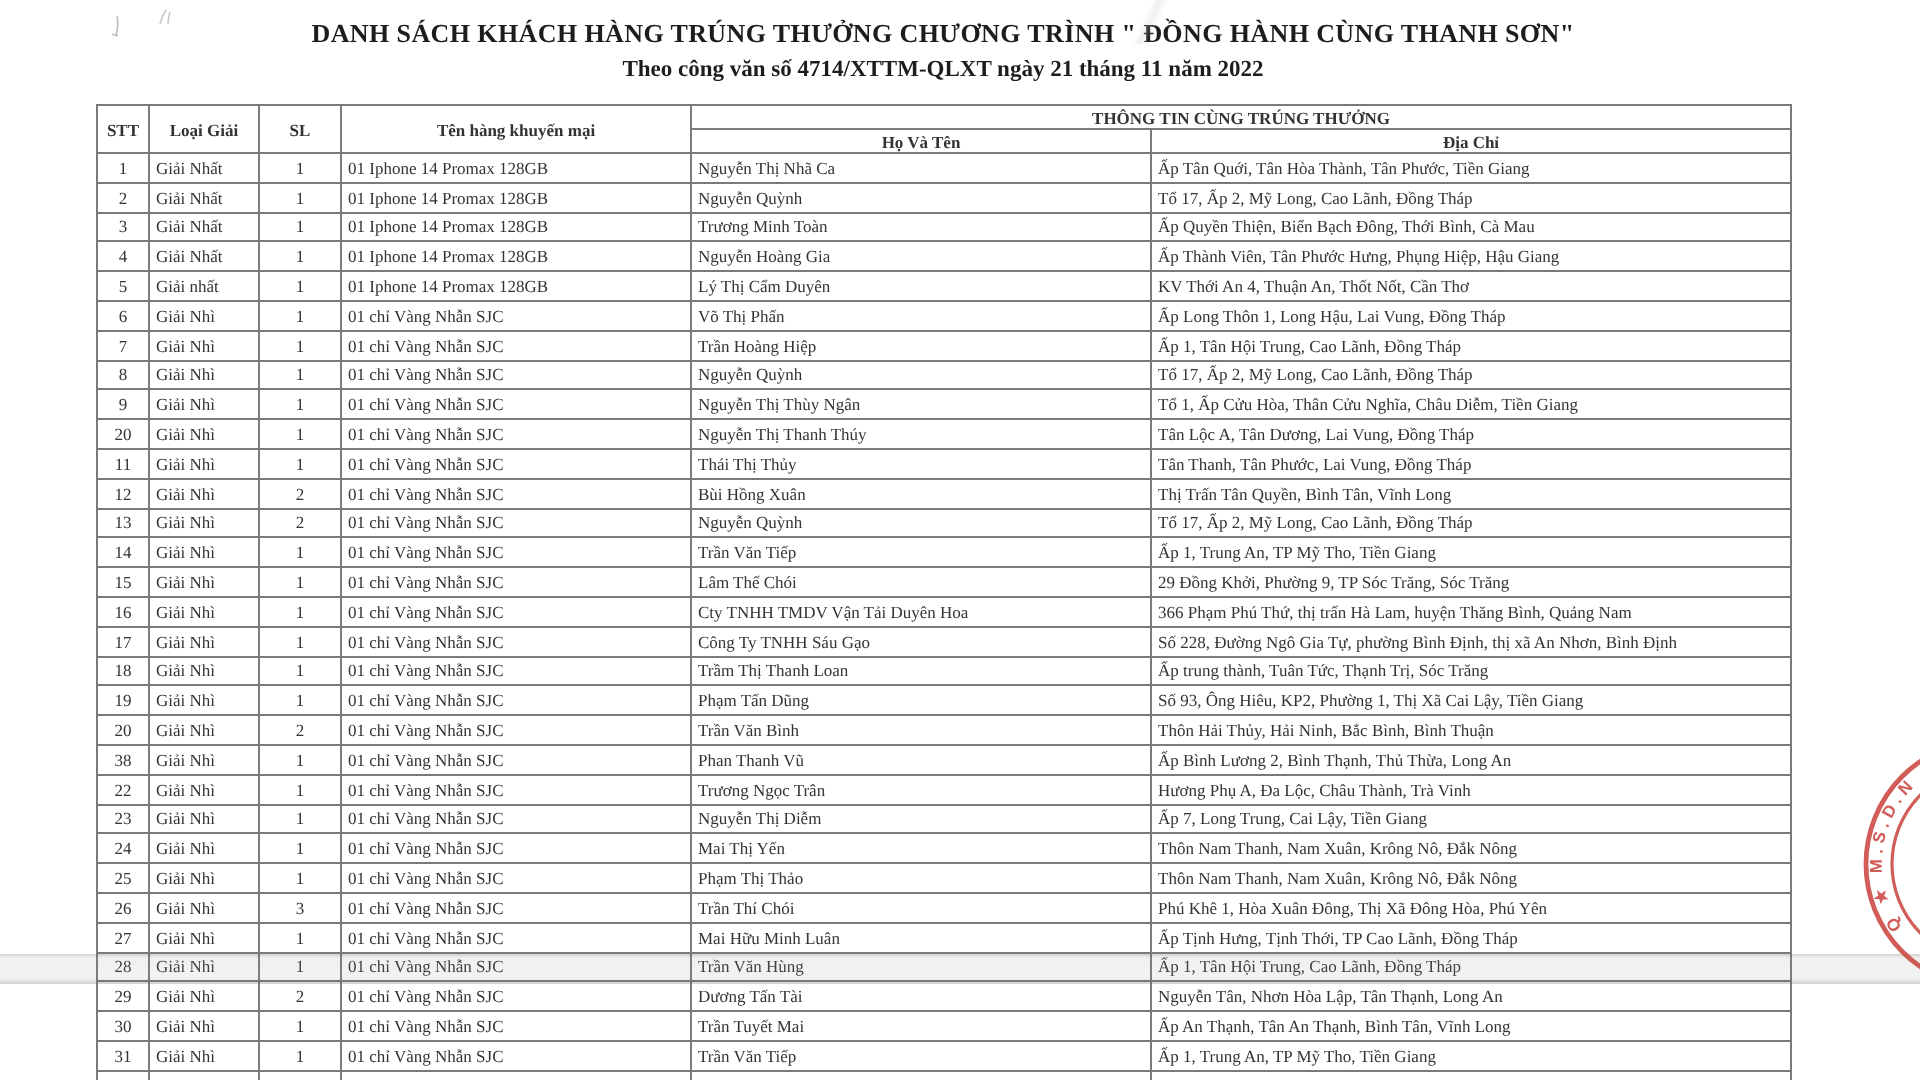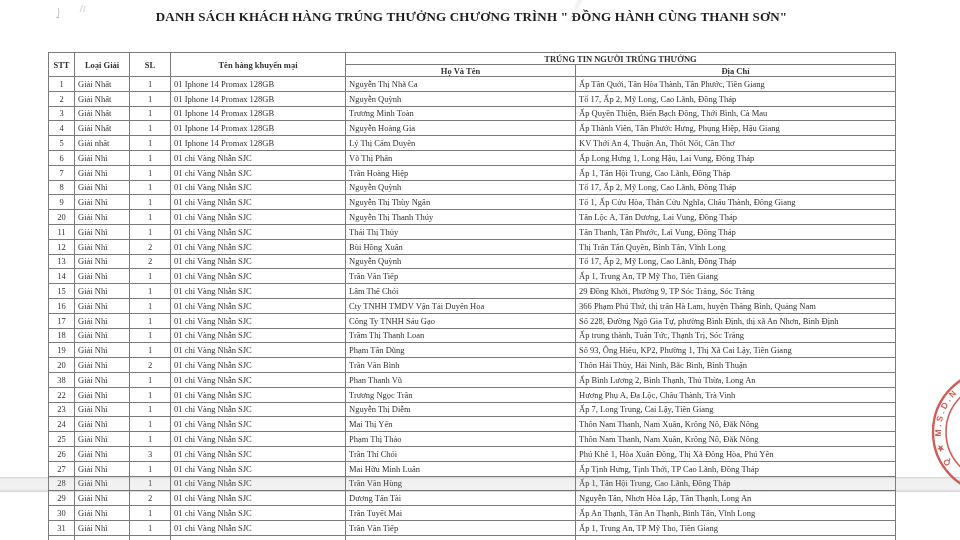--- a/index.html
+++ b/index.html
@@ -50,37 +50,38 @@
 
 <div class="page">
 
   <svg class="pen-marks" width="70" height="22" viewBox="0 0 70 22">
     <path d="M14 16 q1.5 -6 0.5 -10 M12 15 l3 1" stroke="rgba(90,90,115,.38)" stroke-width="0.9" fill="none"></path>
     <path d="M36 10 q1 -4 3 -7 M41 4 q-1 3 -1 6" stroke="rgba(90,90,115,.34)" stroke-width="0.8" fill="none"></path>
   </svg>
   <div class="streak"></div>
 
   <div class="title">DANH SÁCH KHÁCH HÀNG TRÚNG THƯỞNG CHƯƠNG TRÌNH " ĐỒNG HÀNH CÙNG THANH SƠN"</div>
+  <div class="subtitle">Theo công văn số 4714/XTTM-QLXT ngày 21 tháng 11 năm 2022</div>
 
   <table class="winners">
     <colgroup>
       <col style="width:26px">
         <col style="width:55px">
         <col style="width:41px">
       <col style="width:175px">
         <col style="width:230px">
         <col style="width:320px">
     </colgroup>
     <thead>
       <tr>
         <th rowspan="2">STT</th>
         <th rowspan="2">Loại Giải</th>
         <th rowspan="2">SL</th>
         <th rowspan="2">Tên hàng khuyến mại</th>
-        <th colspan="2">TRÚNG TIN NGƯỜI TRÚNG THƯỞNG</th>
+        <th colspan="2">THÔNG TIN CÙNG TRÚNG THƯỞNG</th>
       </tr>
       <tr>
         <th>Họ Và Tên</th>
         <th>Địa Chỉ</th>
       </tr>
     </thead>
     <tbody>
         <tr>
           <td class="c0">1</td>
           <td class="c1">Giải Nhất</td>
@@ -120,21 +121,21 @@
           <td class="c3">01 Iphone 14 Promax 128GB</td>
           <td class="c4">Lý Thị Cẩm Duyên</td>
           <td class="c5">KV Thới An 4, Thuận An, Thốt Nốt, Cần Thơ</td>
         </tr>
         <tr>
           <td class="c0">6</td>
           <td class="c1">Giải Nhì</td>
           <td class="c2">1</td>
           <td class="c3">01 chỉ Vàng Nhẫn SJC</td>
           <td class="c4">Võ Thị Phấn</td>
-          <td class="c5">Ấp Long Hưng 1, Long Hậu, Lai Vung, Đồng Tháp</td>
+          <td class="c5">Ấp Long Thôn 1, Long Hậu, Lai Vung, Đồng Tháp</td>
         </tr>
         <tr>
           <td class="c0">7</td>
           <td class="c1">Giải Nhì</td>
           <td class="c2">1</td>
           <td class="c3">01 chỉ Vàng Nhẫn SJC</td>
           <td class="c4">Trần Hoàng Hiệp</td>
           <td class="c5">Ấp 1, Tân Hội Trung, Cao Lãnh, Đồng Tháp</td>
         </tr>
         <tr>
@@ -144,21 +145,21 @@
           <td class="c3">01 chỉ Vàng Nhẫn SJC</td>
           <td class="c4">Nguyễn Quỳnh</td>
           <td class="c5">Tổ 17, Ấp 2, Mỹ Long, Cao Lãnh, Đồng Tháp</td>
         </tr>
         <tr>
           <td class="c0">9</td>
           <td class="c1">Giải Nhì</td>
           <td class="c2">1</td>
           <td class="c3">01 chỉ Vàng Nhẫn SJC</td>
           <td class="c4">Nguyễn Thị Thùy Ngân</td>
-          <td class="c5">Tổ 1, Ấp Cửu Hòa, Thân Cửu Nghĩa, Châu Thành, Đông Giang</td>
+          <td class="c5">Tổ 1, Ấp Cửu Hòa, Thân Cửu Nghĩa, Châu Diễm, Tiền Giang</td>
         </tr>
         <tr>
           <td class="c0">20</td>
           <td class="c1">Giải Nhì</td>
           <td class="c2">1</td>
           <td class="c3">01 chỉ Vàng Nhẫn SJC</td>
           <td class="c4">Nguyễn Thị Thanh Thúy</td>
           <td class="c5">Tân Lộc A, Tân Dương, Lai Vung, Đồng Tháp</td>
         </tr>
         <tr>

